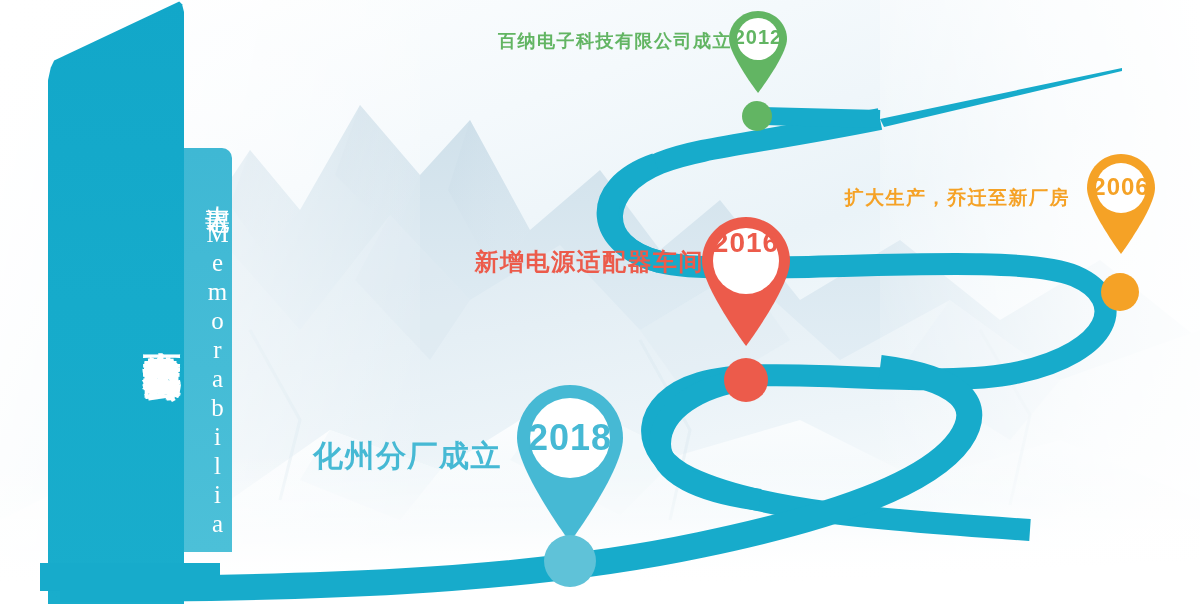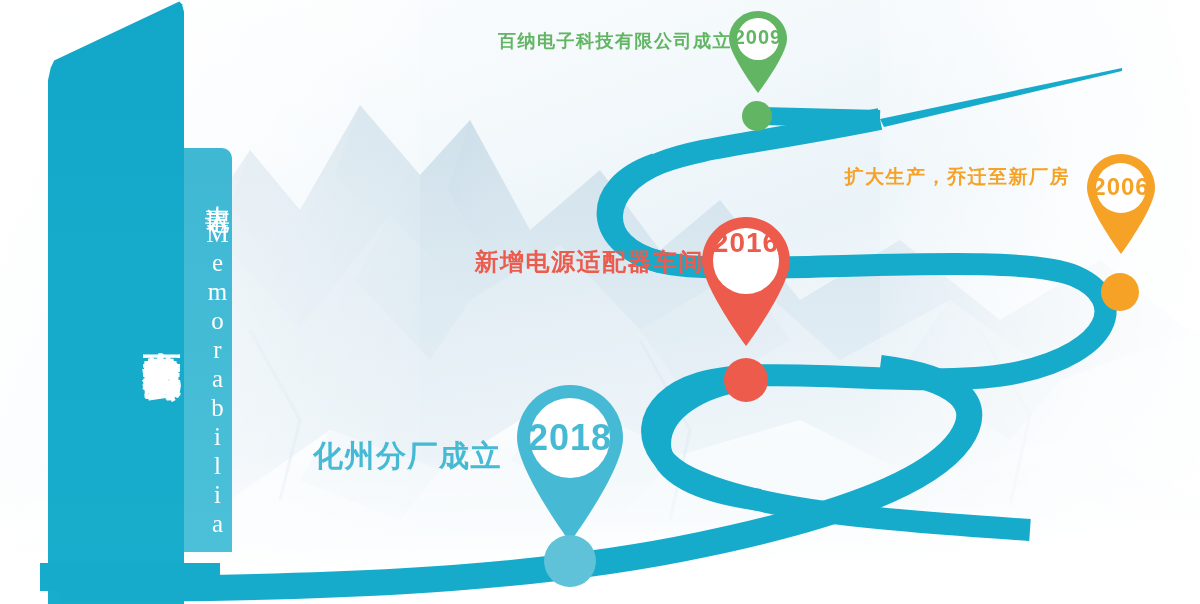--- a/index.html
+++ b/index.html
@@ -158,26 +158,26 @@
              C 700,386 660,410 660,444
              C 660,474 700,492 760,500" fill="none" stroke="#17abcb" stroke-width="22"></path>
   </svg>
 
   <div class="marker">
     <div class="marker-label" style="left:498px;top:29px;width:220px;font-size:18px;color:#62b563;">百纳电子科技有限公司成立</div>
     <svg class="pin" style="left:723px;top:5px;" width="70" height="90" viewBox="0 0 70 90">
       <path d="M35,88 C35,88 6,50 6,34 C6,18.5 18.9,6 35,6 C51.1,6 64,18.5 64,34 C64,50 35,88 35,88 Z" fill="#62b563"></path>
       <circle cx="35" cy="34" r="21" fill="#ffffff"></circle>
     </svg>
-    <div class="pin-year" style="left:723px;top:5px;width:70px;height:64px;font-size:20px;color:#62b563;">2009</div>
+    <div class="pin-year" style="left:723px;top:5px;width:70px;height:64px;font-size:20px;color:#62b563;">2012</div>
     <div class="node-dot" style="left:742px;top:101px;width:30px;height:30px;background:#62b563;"></div>
   </div>
 
   <div class="marker">
-    <div class="marker-label" style="left:818px;top:164px;width:252px;font-size:19px;color:#f5a226;">扩大生产，乔迁至新厂房</div>
+    <div class="marker-label" style="left:818px;top:185px;width:252px;font-size:19px;color:#f5a226;">扩大生产，乔迁至新厂房</div>
     <svg class="pin" style="left:1080px;top:148px;" width="82" height="110" viewBox="0 0 82 110">
       <path d="M41,106 C41,106 7,60 7,40 C7,21.2 22.2,6 41,6 C59.8,6 75,21.2 75,40 C75,60 41,106 41,106 Z" fill="#f5a226"></path>
       <circle cx="41" cy="40" r="25" fill="#ffffff"></circle>
     </svg>
     <div class="pin-year" style="left:1080px;top:148px;width:82px;height:78px;font-size:24px;color:#f5a226;">2006</div>
     <div class="node-dot" style="left:1101px;top:273px;width:38px;height:38px;background:#f5a226;"></div>
   </div>
 
   <div class="marker">
     <div class="marker-label" style="left:444px;top:246px;width:260px;font-size:24px;color:#ec5b4b;">新增电源适配器车间</div>

